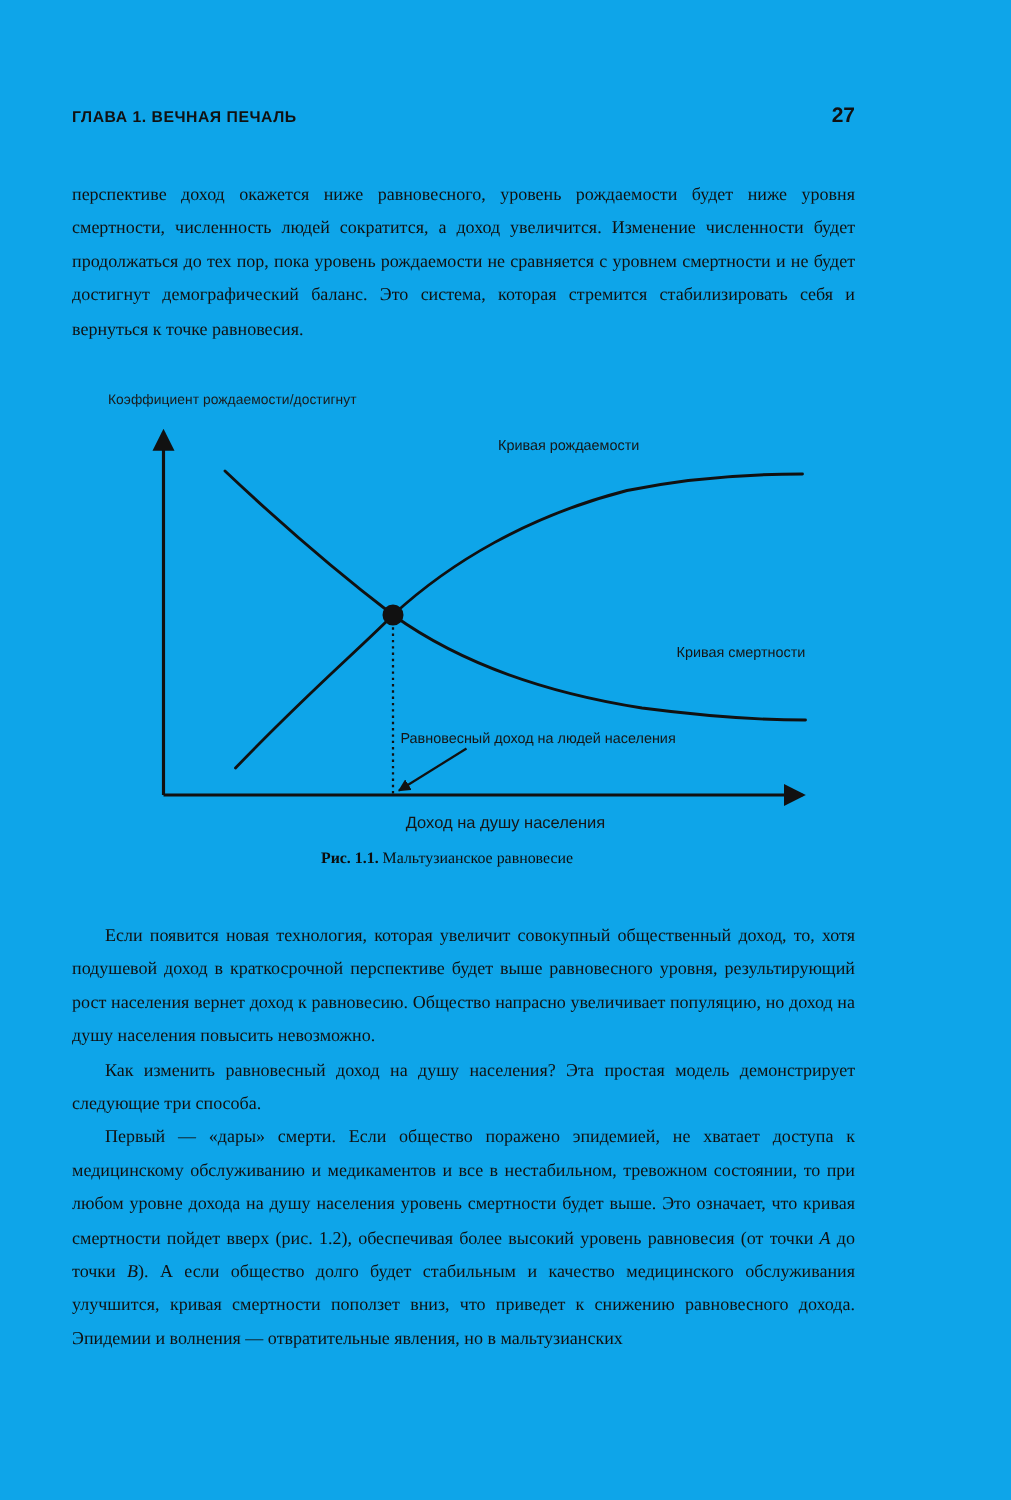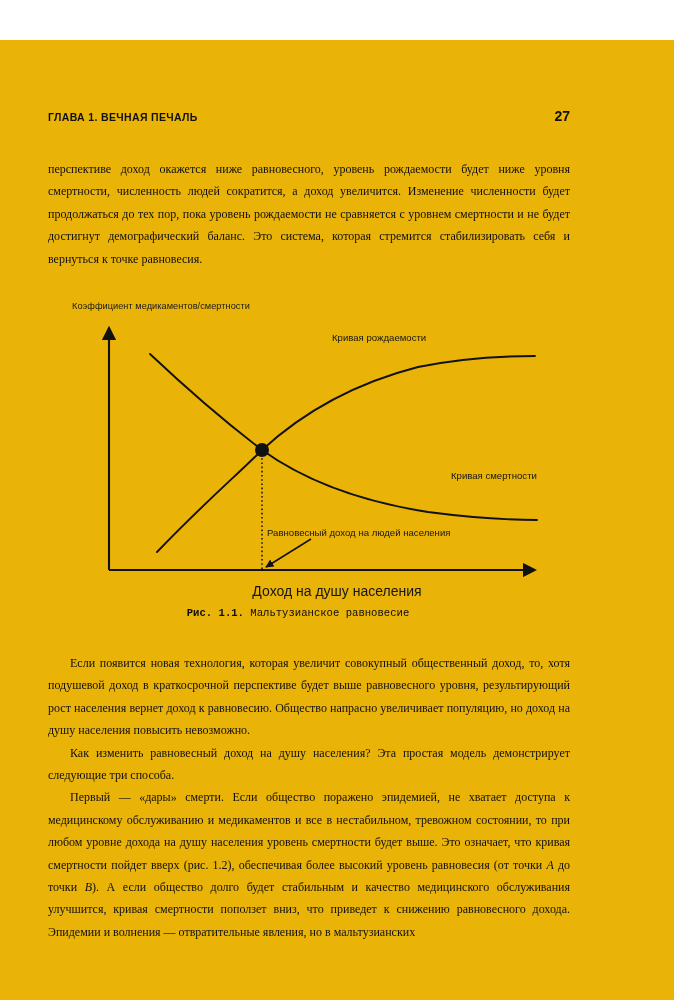--- a/index.html
+++ b/index.html
@@ -12,22 +12,21 @@
     height: 1000px;
     position: relative;
     overflow: hidden;
     font-family: "Liberation Serif", serif;
     color: #111111;
     -webkit-font-smoothing: antialiased;
   }
   .page {
     position: absolute;
     inset: 0;
-    background: #eab308;
-    margin-top: 40px;
+    background: #0ea5e9;
   }
 
   
   .running-head {
     position: absolute;
     left: 48px;
     top: 68px;
     width: 522px;
     display: flex;
     align-items: baseline;
@@ -103,30 +102,30 @@
   .lbl-birth { left: 332px; top: 292px; }
   .lbl-death { left: 415px; top: 430px; padding-left: 36px; }
   .lbl-equil { left: 267px; top: 487px; }
   .fig-xlabel {
     position: absolute;
     left: 0;
     top: 543px;
     width: 674px;
     text-align: center;
     font-family: "Liberation Sans", sans-serif;
-    font-size: 14px;
+    font-size: 11px;
     color: #151515;
   }
   .fig-caption {
     position: absolute;
     left: 0;
     top: 567px;
     width: 596px;
     text-align: center;
-    font-family: Liberation Mono, monospace;
+    font-family: Liberation Serif, serif;
     font-size: 10.6px;
     color: #0d0d0d;
   }
   .fig-caption .cap-num { font-weight: bold; }
 </style>
 </head>
 <body>
 
 <div class="page">
 
@@ -134,21 +133,21 @@
     <span class="chapter">ГЛАВА 1. ВЕЧНАЯ ПЕЧАЛЬ</span>
     <span class="folio">27</span>
   </div>
 
   <div class="textblock tb-1">
     <p>перспективе доход окажется ниже равновесного, уровень рождаемости будет ниже уровня смертности, численность людей сократится, а доход увеличится. Изменение численности будет продолжаться до тех пор, пока уровень рождаемости не сравняется с уровнем смертности и не будет достигнут демографический баланс. Это система, которая стремится стабилизировать себя и вернуться к точке равновесия.</p>
   </div>
 
   <div class="figure"></div>
 
-  <div class="fig-ylabel">Коэффициент медикаментов/смертности</div>
+  <div class="fig-ylabel">Коэффициент рождаемости/достигнут</div>
 
   <svg class="fig-svg" viewBox="0 0 674 1000">
     <defs>
       <marker id="arrowX" viewBox="0 0 10 10" refX="8.5" refY="5" markerWidth="7" markerHeight="7" orient="auto-start-reverse">
         <path d="M 0 0 L 10 5 L 0 10 z" fill="#111111"></path>
       </marker>
       <marker id="arrowY" viewBox="0 0 10 10" refX="8.5" refY="5" markerWidth="7" markerHeight="7" orient="auto-start-reverse">
         <path d="M 0 0 L 10 5 L 0 10 z" fill="#111111"></path>
       </marker>
       <marker id="arrowSmall" viewBox="0 0 10 10" refX="9" refY="5" markerWidth="5.5" markerHeight="5.5" orient="auto-start-reverse">

